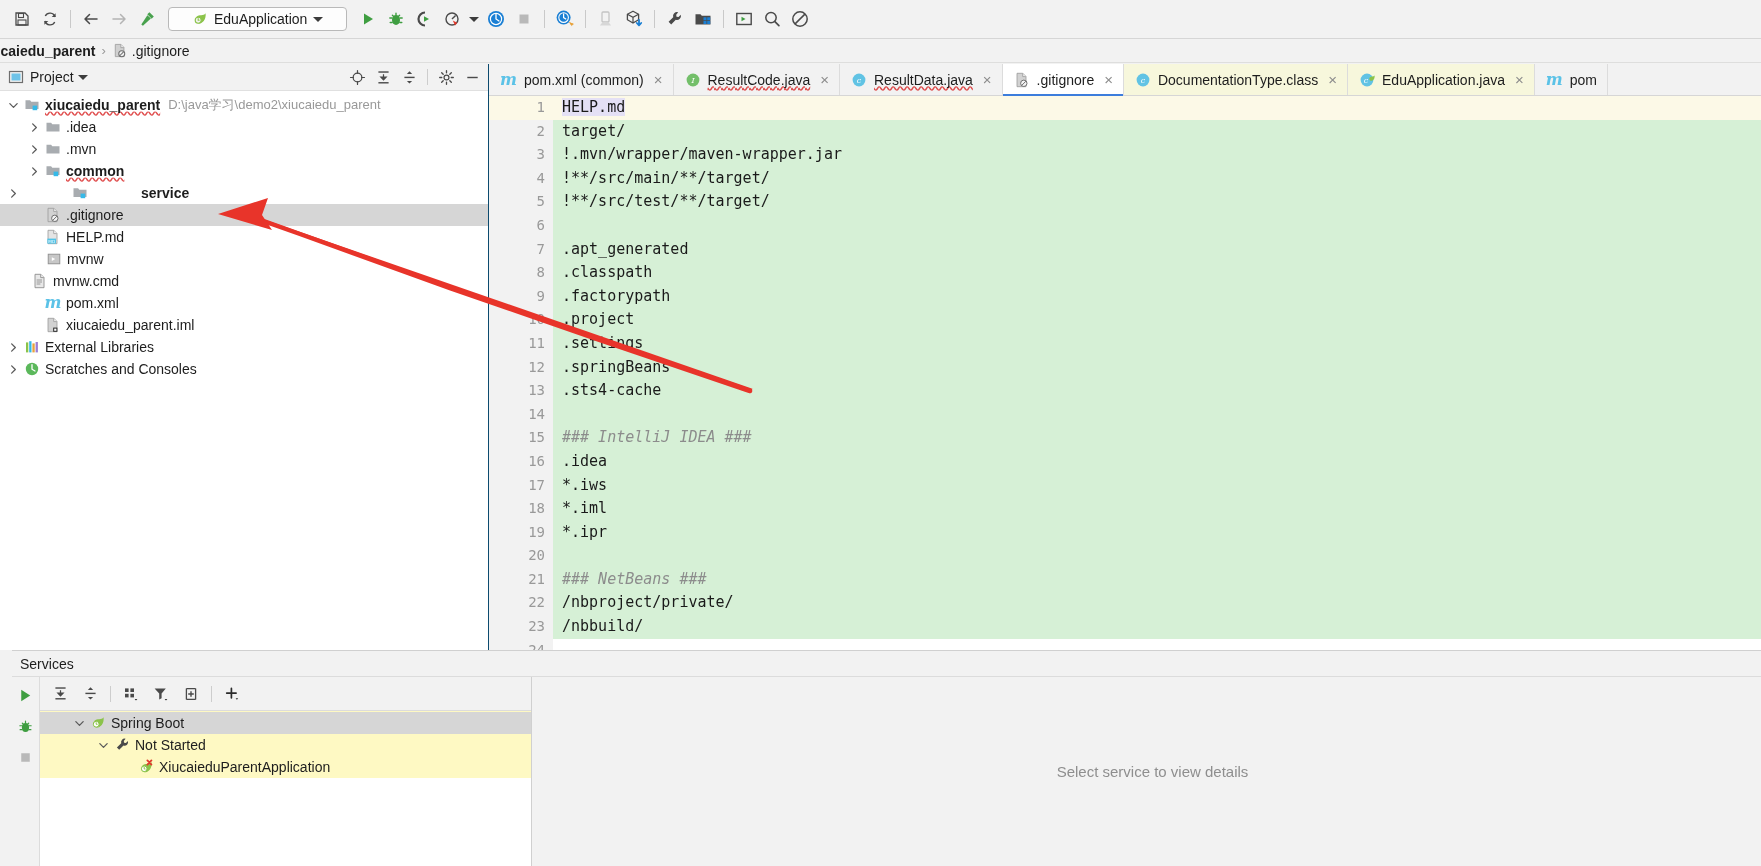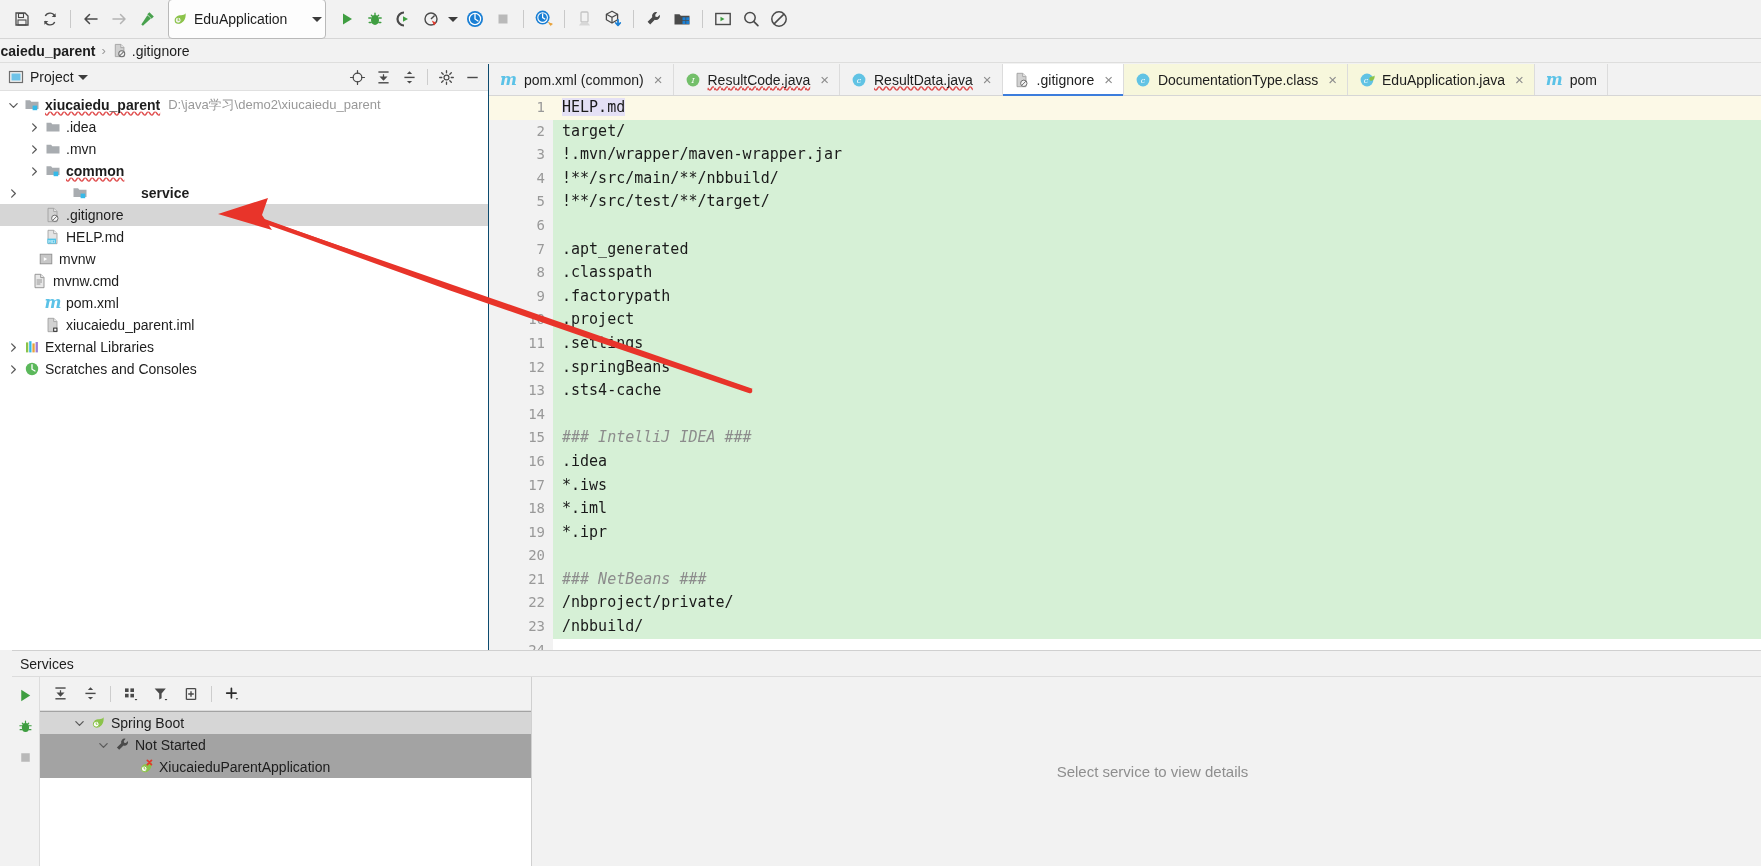--- a/index.html
+++ b/index.html
@@ -14,22 +14,22 @@
 
   
   .toolbar{
     position:absolute;left:0;top:0;width:1761px;height:39px;
     background:#f2f2f2;border-bottom:1px solid #d6d6d6;
     display:flex;align-items:center;padding-left:8px;box-sizing:border-box;
   }
   .tb-ico{width:28px;height:26px;display:flex;align-items:center;justify-content:center;flex:0 0 auto;}
   .tb-sep{width:1px;height:18px;background:#c9c9c9;margin:0 6px;flex:0 0 auto;}
   .runcombo{
-    height:40px;min-width:158px;background:#fdfdfd;border:1px solid #b9b9b9;border-radius:4px;
-    display:flex;align-items:center;gap:6px;padding:0 3px;margin:0 7px;box-sizing:border-box;
+    height:24px;min-width:158px;background:#fdfdfd;border:1px solid #b9b9b9;border-radius:4px;
+    display:flex;align-items:center;gap:6px;padding:0 23px;margin:0 7px;box-sizing:border-box;
   }
   .runcombo .rc-label{font-size:14px;color:#1d1d1d;white-space:nowrap;}
   .caret{width:0;height:0;border-left:5px solid transparent;border-right:5px solid transparent;border-top:5px solid #3c3c3c;}
 
   
   .navbar{
     position:absolute;left:0;top:39px;width:1761px;height:24px;
     background:#f2f2f2;border-bottom:1px solid #dededd;
     display:flex;align-items:center;box-sizing:border-box;
   }
@@ -117,21 +117,21 @@
   .svc-hdr{height:26px;display:flex;align-items:center;padding-left:8px;border-bottom:1px solid #dcdcdc;box-sizing:border-box;}
   .svc-hdr .t{font-size:14px;}
   .svc-body{display:flex;height:189px;}
   .svc-leftbar{
     width:28px;background:#f2f2f2;border-right:1px solid #dcdcdc;
     display:flex;flex-direction:column;align-items:center;padding-top:10px;gap:14px;box-sizing:border-box;
   }
   .svc-tree-col{width:492px;background:#fff;border-right:1px solid #d0d0d0;box-sizing:border-box;}
   .svc-acts{height:34px;background:#f2f2f2;display:flex;align-items:center;gap:2px;padding-left:6px;border-bottom:1px solid #dcdcdc;box-sizing:border-box;}
   .sa{width:28px;height:24px;display:flex;align-items:center;justify-content:center;}
-  .svc-tree{background:#a3a3a3;padding-top:1px;}
+  .svc-tree{background:#fef9c3;padding-top:1px;}
   .srow{height:22px;display:flex;align-items:center;font-size:14px;white-space:nowrap;padding-left:4px;box-sizing:border-box;}
   .srow.sel{background:#d6d6d6;}
   .svc-detail{flex:1 1 auto;background:#f2f2f2;display:flex;align-items:center;justify-content:center;}
   .svc-detail .msg{color:#8e8e8e;font-size:15px;}
 </style>
 </head>
 <body>
 
 <div class="app">
 
@@ -431,21 +431,21 @@
           <span class="ticon">
             <svg width="16" height="16" viewBox="0 0 16 16">
               <path d="M3 1.3h5.8L12 4.5v10.2H3z" fill="#e4e4e4" stroke="#9b9b9b" stroke-width="0.8"></path>
               <path d="M8.7 1.4v3.2h3.1" fill="#f6f6f6" stroke="#9b9b9b" stroke-width="0.8"></path>
               <rect x="2.4" y="9.6" width="8.6" height="5" fill="#4fc3e8"></rect>
               <text x="6.7" y="13.6" font-size="4.2" fill="#fff" text-anchor="middle" font-family="DejaVu Sans">MD</text>
             </svg>
           </span>
           <span class="tlabel">HELP.md</span>
         </div>
-        <div class="trow" style="padding-left: 18px;">
+        <div class="trow" style="padding-left: 26px;">
           <span class="arrow blank"></span>
           <span class="ticon">
             <svg width="16" height="16" viewBox="0 0 16 16">
               <rect x="2.2" y="3.2" width="11.6" height="9.6" fill="#c7c7c7" stroke="#8e8e8e" stroke-width="0.9"></rect>
               <path d="M5.8 6.2l3.4 1.9-3.4 1.9z" fill="#fff"></path>
             </svg>
           </span>
           <span class="tlabel">mvnw</span>
         </div>
         <div class="trow" style="padding-left: 12px;">
@@ -605,21 +605,21 @@
           <div class="lineno">20</div>
           <div class="lineno">21</div>
           <div class="lineno">22</div>
           <div class="lineno">23</div>
           <div class="lineno">24</div>
         </div>
       <div class="ed-body" id="code-root">
           <div class="codeline current"><span class="selspan">HELP.md</span></div>
           <div class="codeline added">target/</div>
           <div class="codeline added">!.mvn/wrapper/maven-wrapper.jar</div>
-          <div class="codeline added">!**/src/main/**/nbbuild/</div>
+          <div class="codeline added">!**/src/main/**/target/</div>
           <div class="codeline added">!**/src/test/**/target/</div>
           <div class="codeline added"></div>
           <div class="codeline added">.apt_generated</div>
           <div class="codeline added">.classpath</div>
           <div class="codeline added">.factorypath</div>
           <div class="codeline added">.project</div>
           <div class="codeline added">.settings</div>
           <div class="codeline added">.springBeans</div>
           <div class="codeline added">.sts4-cache</div>
           <div class="codeline added"></div>

